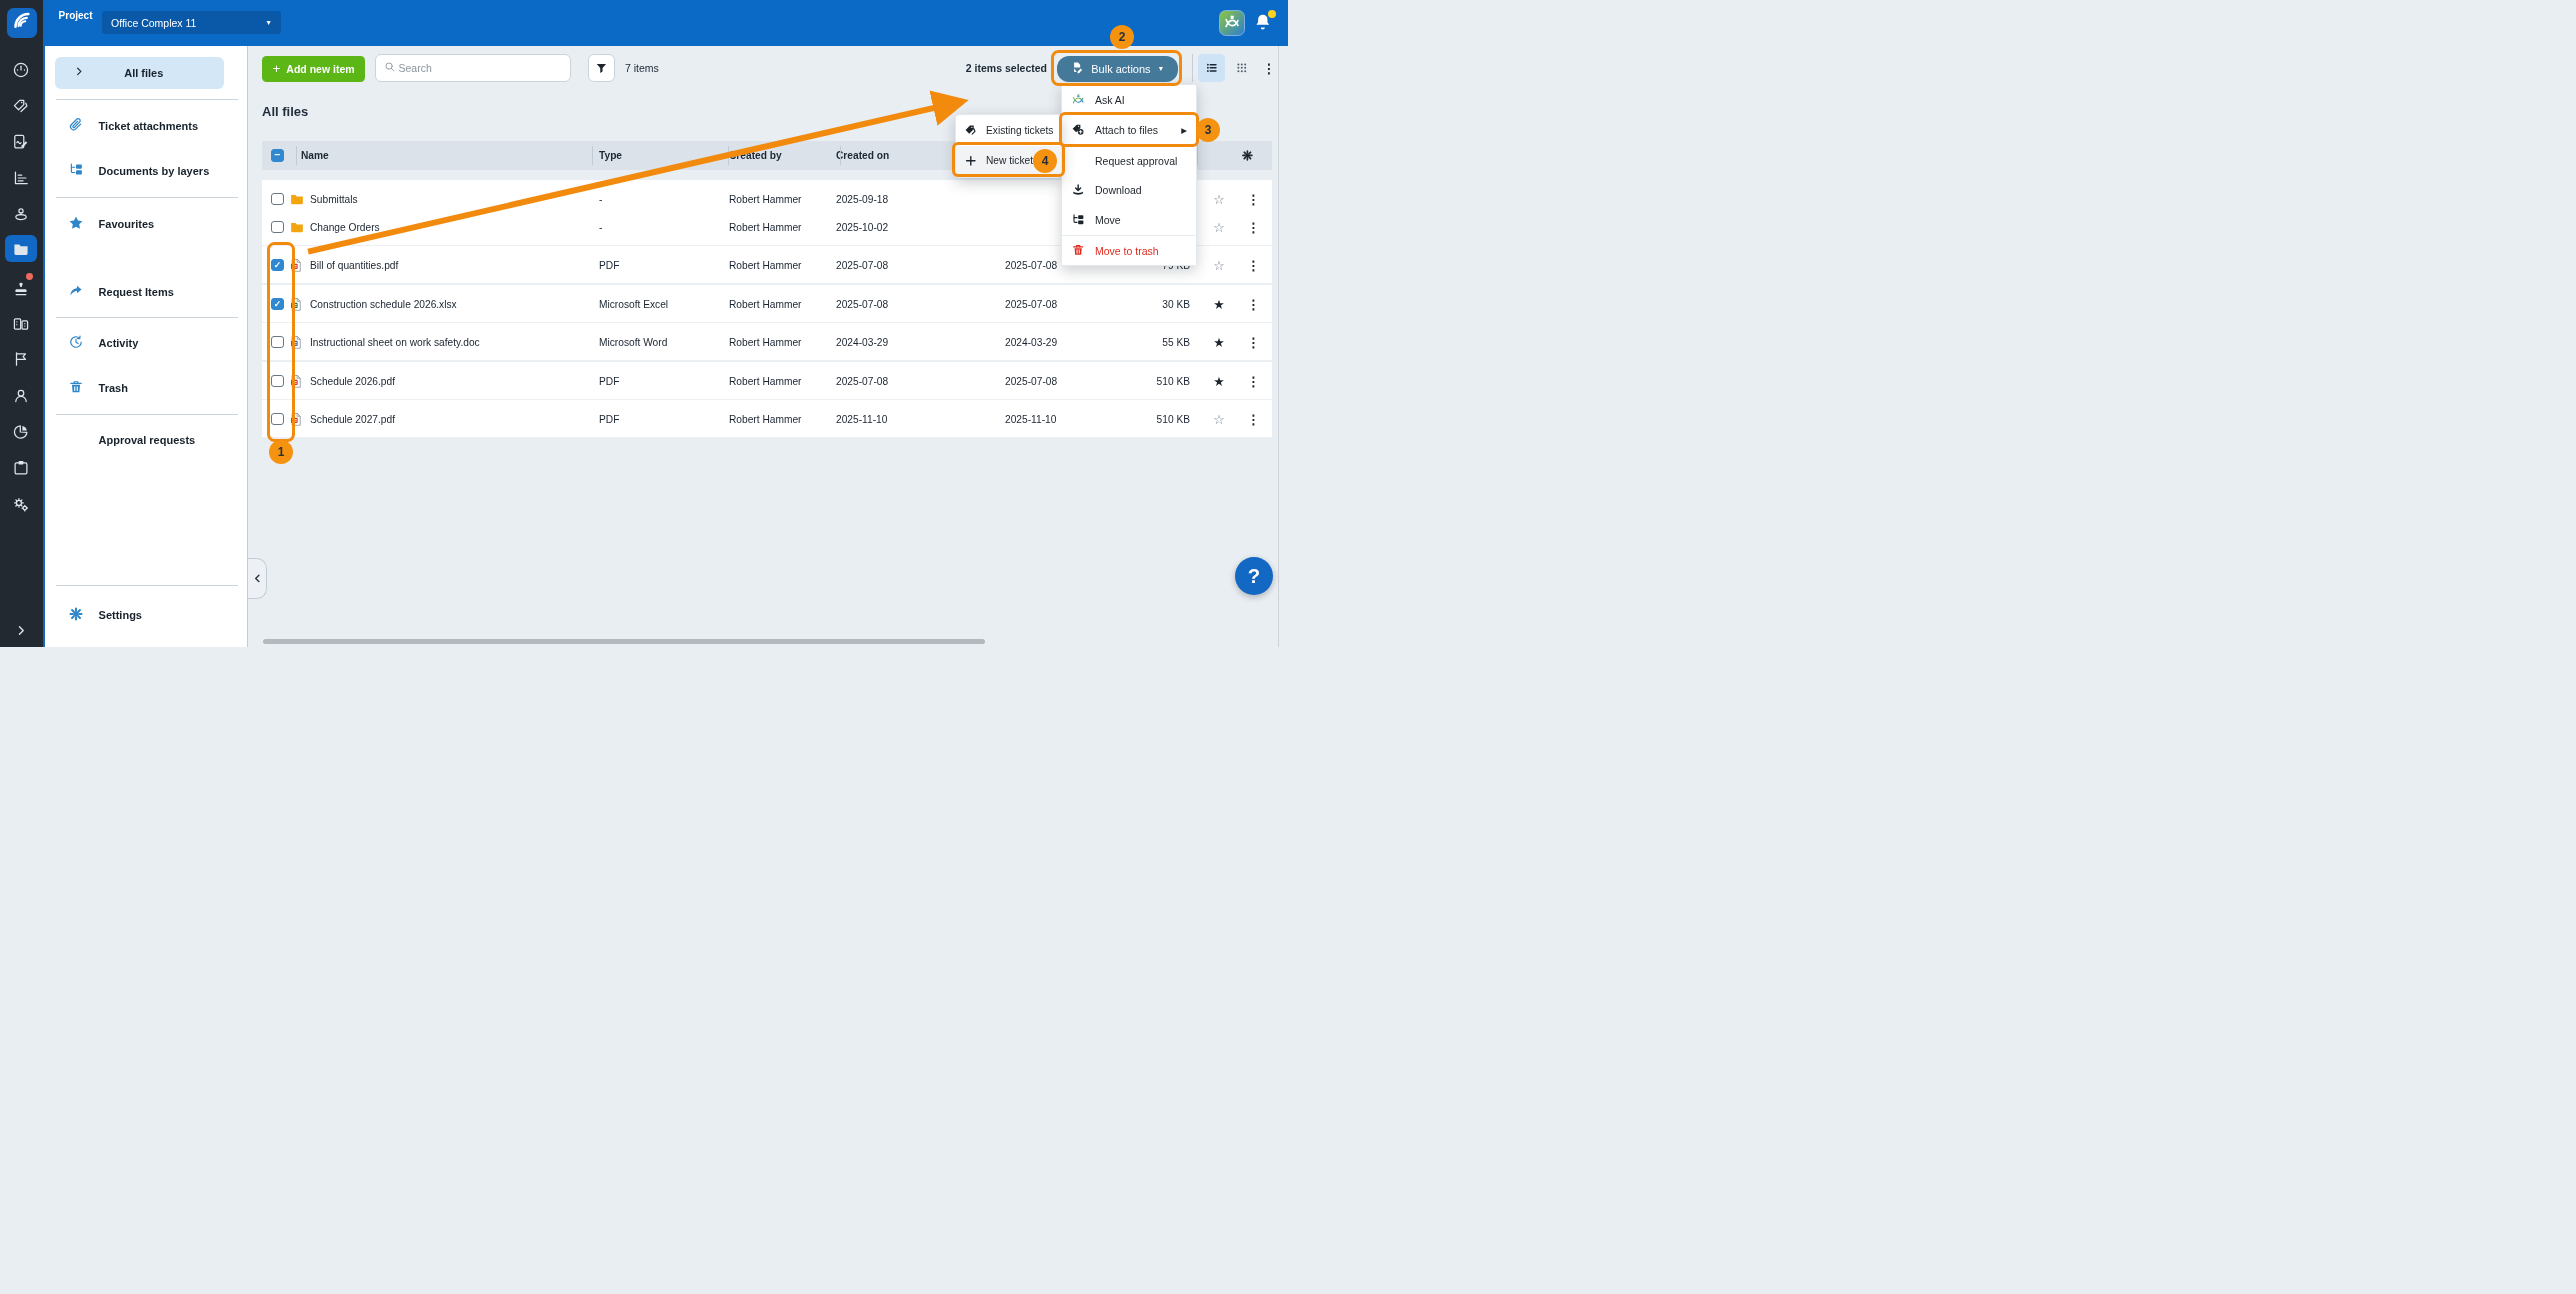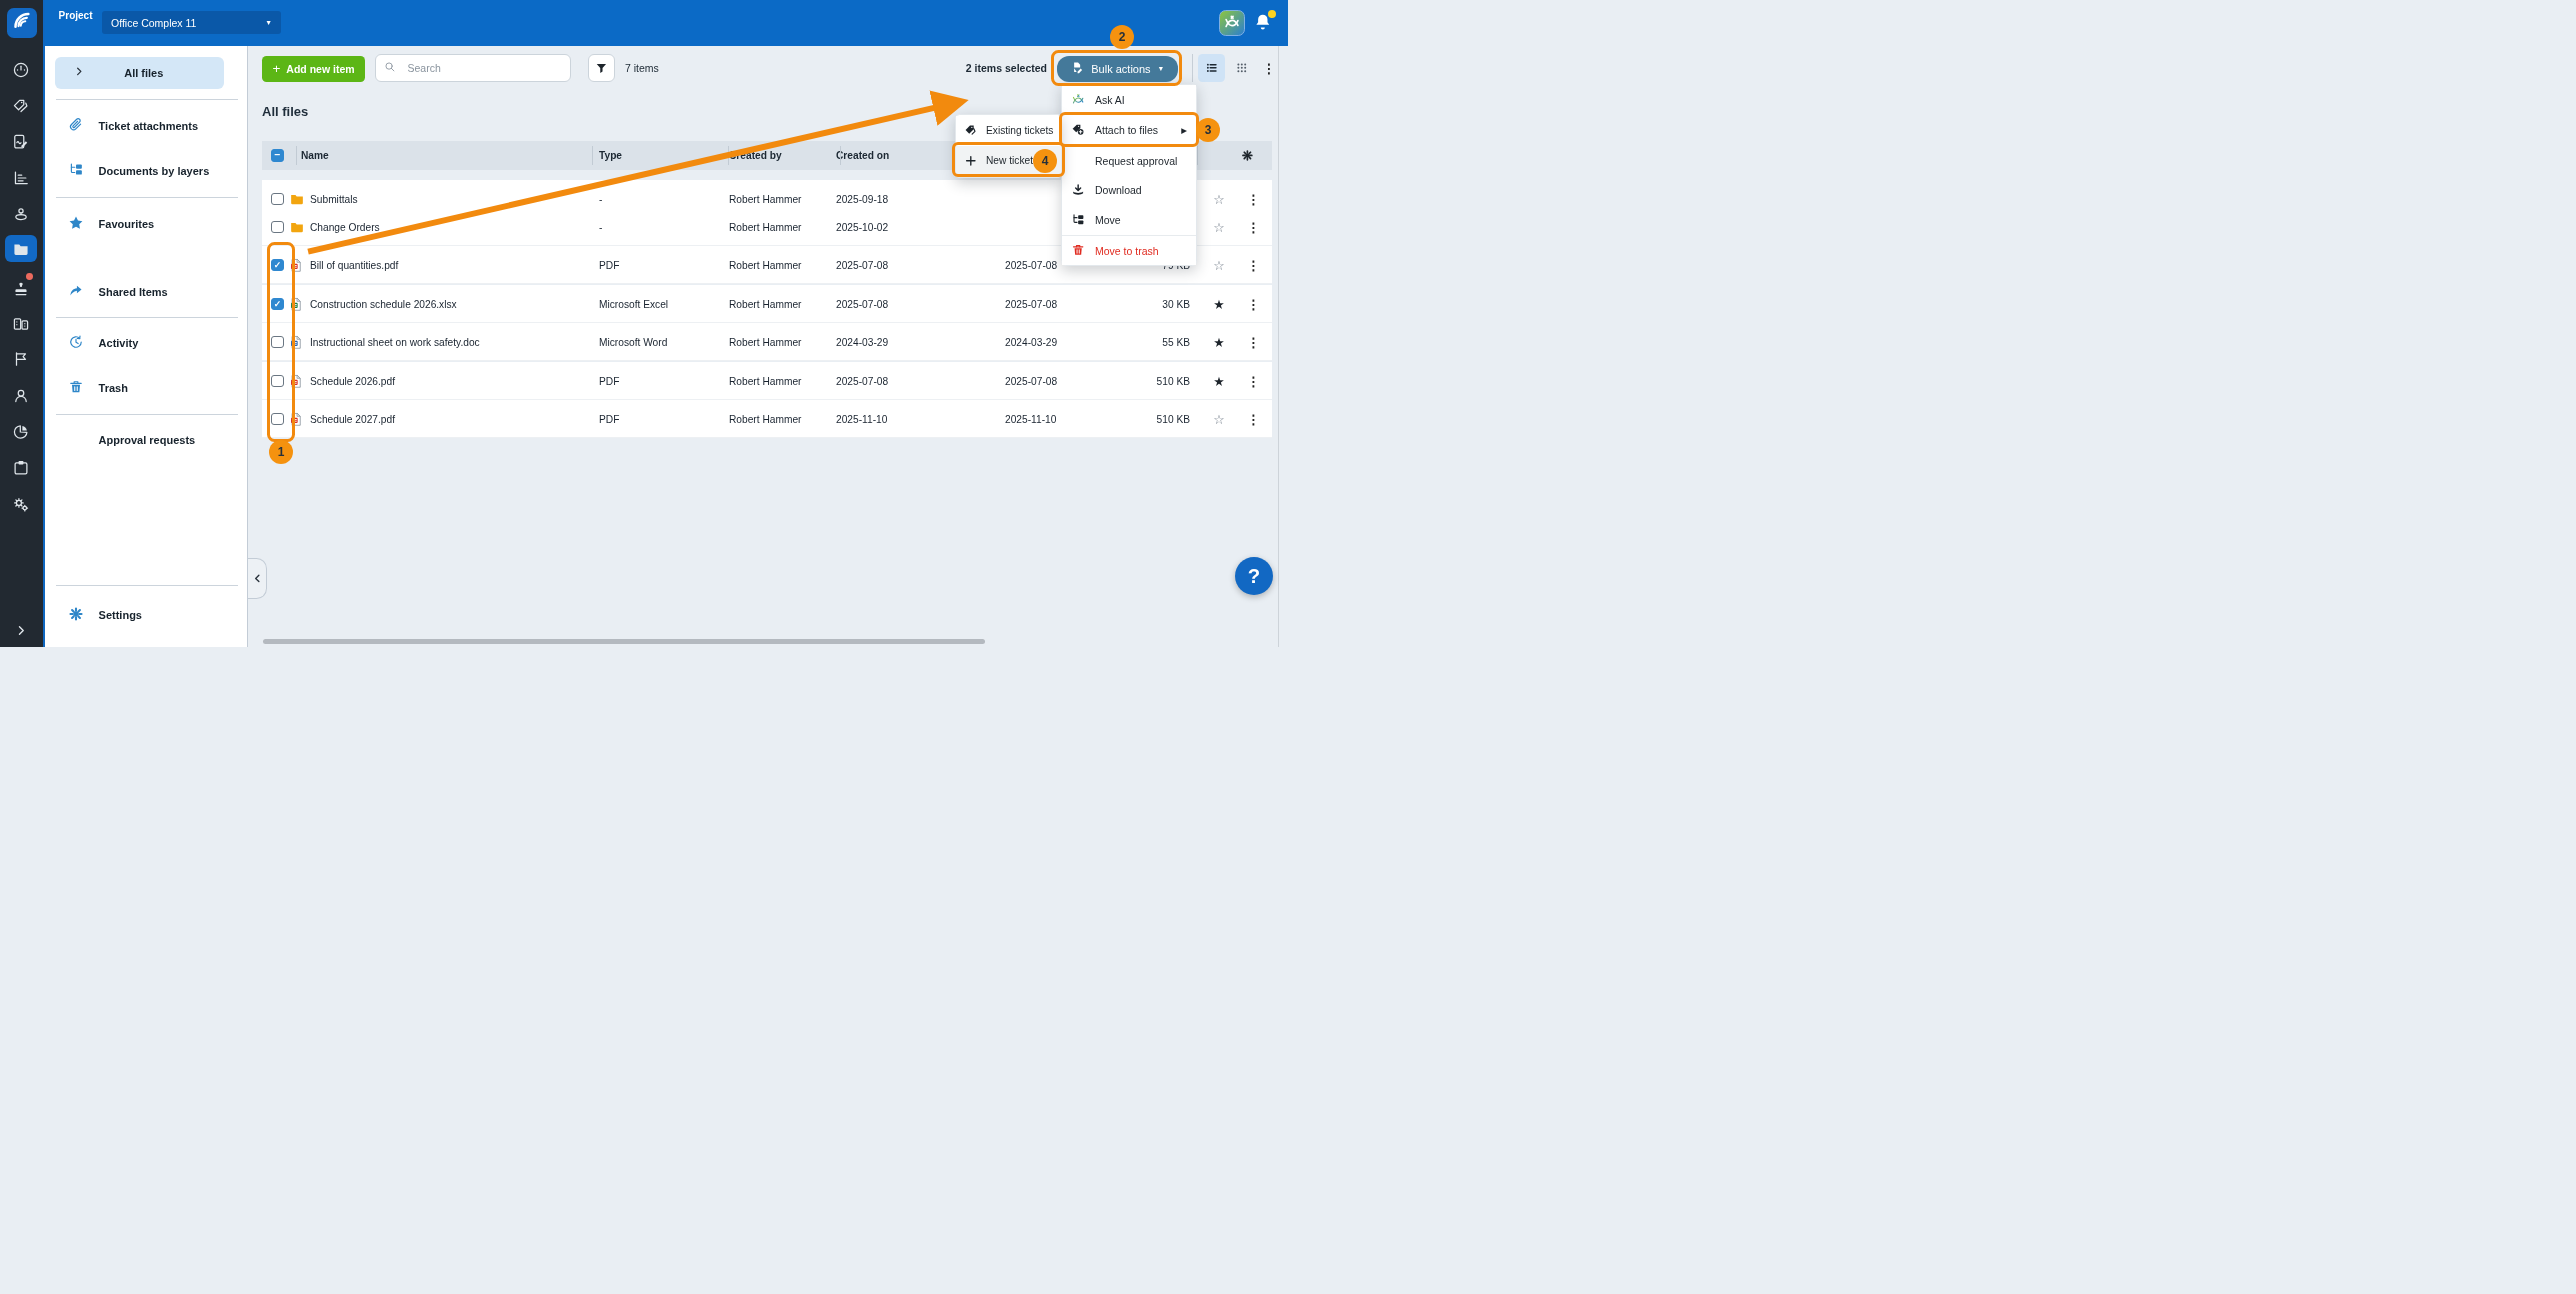--- a/index.html
+++ b/index.html
@@ -44,21 +44,21 @@
           display:flex;align-items:center;justify-content:center;cursor:pointer}
 
   
   .btn-add{position:absolute;left:262px;top:56px;width:103px;height:25.6px;background:#5cb615;
            border:none;border-radius:4.5px;color:#fff;font-weight:bold;font-size:10.5px;
            display:flex;align-items:center;justify-content:center;gap:6px;cursor:pointer;
            font-family:"Liberation Sans",sans-serif}
   .btn-add .plus{font-size:13.6px;font-weight:normal}
   .search{position:absolute;left:375px;top:54px;width:196px;height:28px;background:#fff;
           border:0.8px solid #ccd4db;border-radius:6px;display:flex;align-items:center;
-          padding:0 7.5px;gap:12px}
+          padding:0 7.5px;gap:3px}
   .search input{border:none;outline:none;font-size:10.5px;width:100%;color:#333;
                 font-family:"Liberation Sans",sans-serif;background:transparent}
   .search input::placeholder{color:#8a949e}
   .btn-filter{position:absolute;left:588px;top:54px;width:27px;height:28px;background:#fff;
               border:0.8px solid #ccd4db;border-radius:6px;display:flex;align-items:center;
               justify-content:center;cursor:pointer}
   .items-count{position:absolute;left:625px;top:62px;font-size:10.5px;color:#1c2833}
   .sel-count{position:absolute;left:939px;top:62px;width:108px;text-align:right;font-size:10.5px;font-weight:bold}
   .bulk-outline{position:absolute;left:1051px;top:50px;width:131px;height:36px;
                 border:3px solid #f28a0e;border-radius:7.5px;z-index:46;pointer-events:none}
@@ -282,21 +282,21 @@
     <div class="side-item" style="top: 164px;">
       <span><svg viewBox="0 0 26 26" width="16" height="16" fill="none" stroke="#2e86c8" stroke-width="1.9" stroke-linecap="round" stroke-linejoin="round">
           <path d="M13 2.5 l3.2 6.6 7.2 1 -5.2 5.1 1.2 7.2 -6.4 -3.4 -6.4 3.4 1.2 -7.2 -5.2 -5.1 7.2 -1 Z" fill="#2e86c8" stroke="none"></path>
         </svg></span>
       <span>Favourites</span>
     </div>
     <div class="side-item" style="top: 232px;">
       <span><svg viewBox="0 0 26 26" width="16" height="16" fill="none" stroke="#2e86c8" stroke-width="1.9" stroke-linecap="round" stroke-linejoin="round">
           <path d="M14.5 4.5 l7.5 6 -7.5 6 v-3.8 C8.5 14 5.8 17 4 20.5 4.3 13 8 9.6 14.5 8.6 Z" fill="#2e86c8" stroke="none"></path>
         </svg></span>
-      <span>Shared Items</span>
+      <span>Request Items</span>
     </div>
     <div class="side-item" style="top: 283px;">
       <span><svg viewBox="0 0 26 26" width="16" height="16" fill="none" stroke="#2e86c8" stroke-width="1.9" stroke-linecap="round" stroke-linejoin="round">
           <path d="M21.5 13 a8.5 8.5 0 1 1 -2.5 -6"></path>
           <polyline points="19.5,3.5 19,7.5 15,7"></polyline>
           <polyline points="13,8.5 13,13.5 16.5,15.5"></polyline>
         </svg></span>
       <span>Activity</span>
     </div>
     <div class="side-item" style="top: 328px;">

